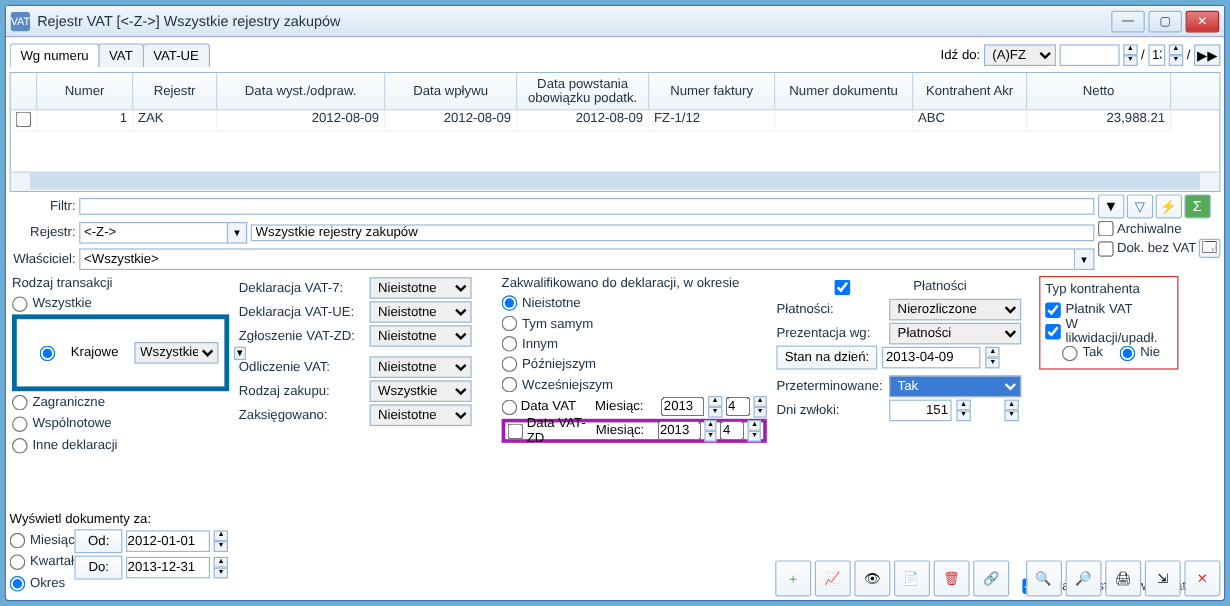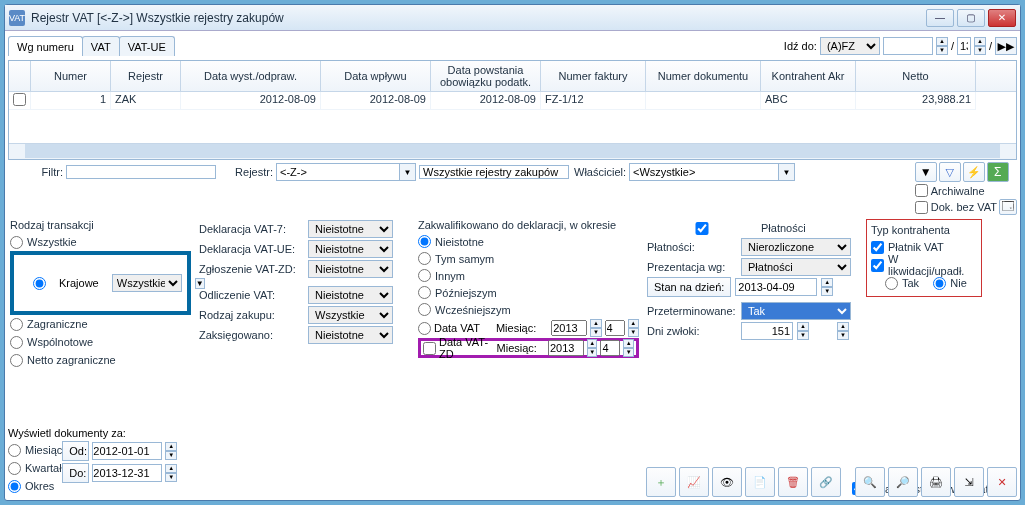--- a/index.html
+++ b/index.html
@@ -25,21 +25,21 @@
 .gotobtn{width:22px;height:18px;border:1px solid #9ab8d6;background:#eef4fa;display:flex;align-items:center;justify-content:center}
 .grid{border:1px solid #9ab8d6;height:100px;display:flex;flex-direction:column}
 .gridhead{display:flex;background:linear-gradient(#fdfdfe,#eef4fa);border-bottom:1px solid #c5d6e8}
 .gridhead .cell{border-right:1px solid #c5d6e8;padding:2px 4px;text-align:center;color:#234;display:flex;align-items:center;justify-content:center;height:30px}
 .gridrow{display:flex;height:18px}
 .gridrow .cell{border-right:1px solid #eef4fa;border-bottom:1px solid #eef4fa;padding:1px 4px;color:#234}
 .c0{width:22px}.c1{width:80px;text-align:right;justify-content:flex-end}.c2{width:70px}.c3{width:140px}.c4{width:110px}.c5{width:110px}.c6{width:105px}.c7{width:115px}.c8{width:95px}.c9{width:120px;text-align:right;justify-content:flex-end}
 .gridscroll{margin-top:auto;height:16px;background:#eef4fa;border-top:1px solid #c5d6e8;display:flex}
 .gridscroll .thumb{width:980px;height:14px;margin:0 16px;background:#cde}
 .filterrows{display:flex;gap:3px;align-items:flex-start}
-.filtercol{flex:1;display:flex;gap:2px}
+.filtercol{flex:1;display:flex;flex-direction:column;gap:2px}
 .filterrow{display:flex;align-items:center;gap:3px;height:20px}
 .filterrow label{width:55px;text-align:right;color:#234}
 .filterrow input[type=text]{flex:1;border:1px solid #9ab8d6;height:14px;padding:0 3px}
 .combo{display:flex;flex:1}
 .combo input{border:1px solid #9ab8d6;height:18px;padding:0 3px}
 .combo .btn{width:16px;height:18px;border:1px solid #9ab8d6;border-left:none;background:#eef4fa;font-size:8px;display:flex;align-items:center;justify-content:center}
 .sidebtns{display:flex;flex-direction:column;gap:2px}
 .sidebtn-row{display:flex;gap:2px;align-items:center}
 .iconbtn{width:22px;height:20px;border:1px solid #9ab8d6;background:linear-gradient(#fdfdfe,#eef4fa);display:flex;align-items:center;justify-content:center;font-size:12px;border-radius:2px}
 .chk{display:flex;align-items:center;gap:3px;color:#234}
@@ -61,21 +61,21 @@
 .zakw .datarow.hl{border:3px solid #a21caf;padding:0 2px}
 .zakw .datarow label{width:55px}
 .platn label{width:90px;display:inline-block}
 .platn select,.platn input{width:110px}
 .platn .sel-hl{background:#3a7bd5;color:#fff}
 .btn3d{border:1px solid #9ab8d6;background:linear-gradient(#fdfdfe,#eef4fa);height:20px;padding:0 6px}
 .typk{border:1px solid #c33;padding:4px}
 .bottom{display:flex;align-items:flex-end;gap:6px;height:60px}
 .wyswietl{display:flex;flex-direction:column;gap:2px}
 .daterange{display:flex;align-items:center;gap:3px}
-.daterange .btn3d{width:27px}
+.daterange .btn3d{width:40px}
 .toolbar{margin-left:auto;display:flex;gap:3px;align-items:center}
 .toolbar .iconbtn{width:30px;height:30px;font-size:16px}
 .green{color:#5a5}
 .red{color:#c33}
 .blue{color:#36c}
 .orange{color:#d80}
 </style>
 </head>
 <body>
 
@@ -211,21 +211,21 @@
         <div class="radio">
             <input type="radio" name="rodzaj" style="">
             <span>Zagraniczne</span>
           </div>
         <div class="radio">
             <input type="radio" name="rodzaj" style="">
             <span>Wspólnotowe</span>
           </div>
         <div class="radio">
             <input type="radio" name="rodzaj" style="">
-            <span>Netto zagraniczne</span>
+            <span>Inne deklaracji</span>
           </div>
       </div>
 
       <div class="panel dekl" style="width:215px">
         <div class="inline">
             <label>Deklaracja VAT-7:</label>
             <select><option>Nieistotne</option></select>
           </div>
         <div class="inline">
             <label>Deklaracja VAT-UE:</label>

